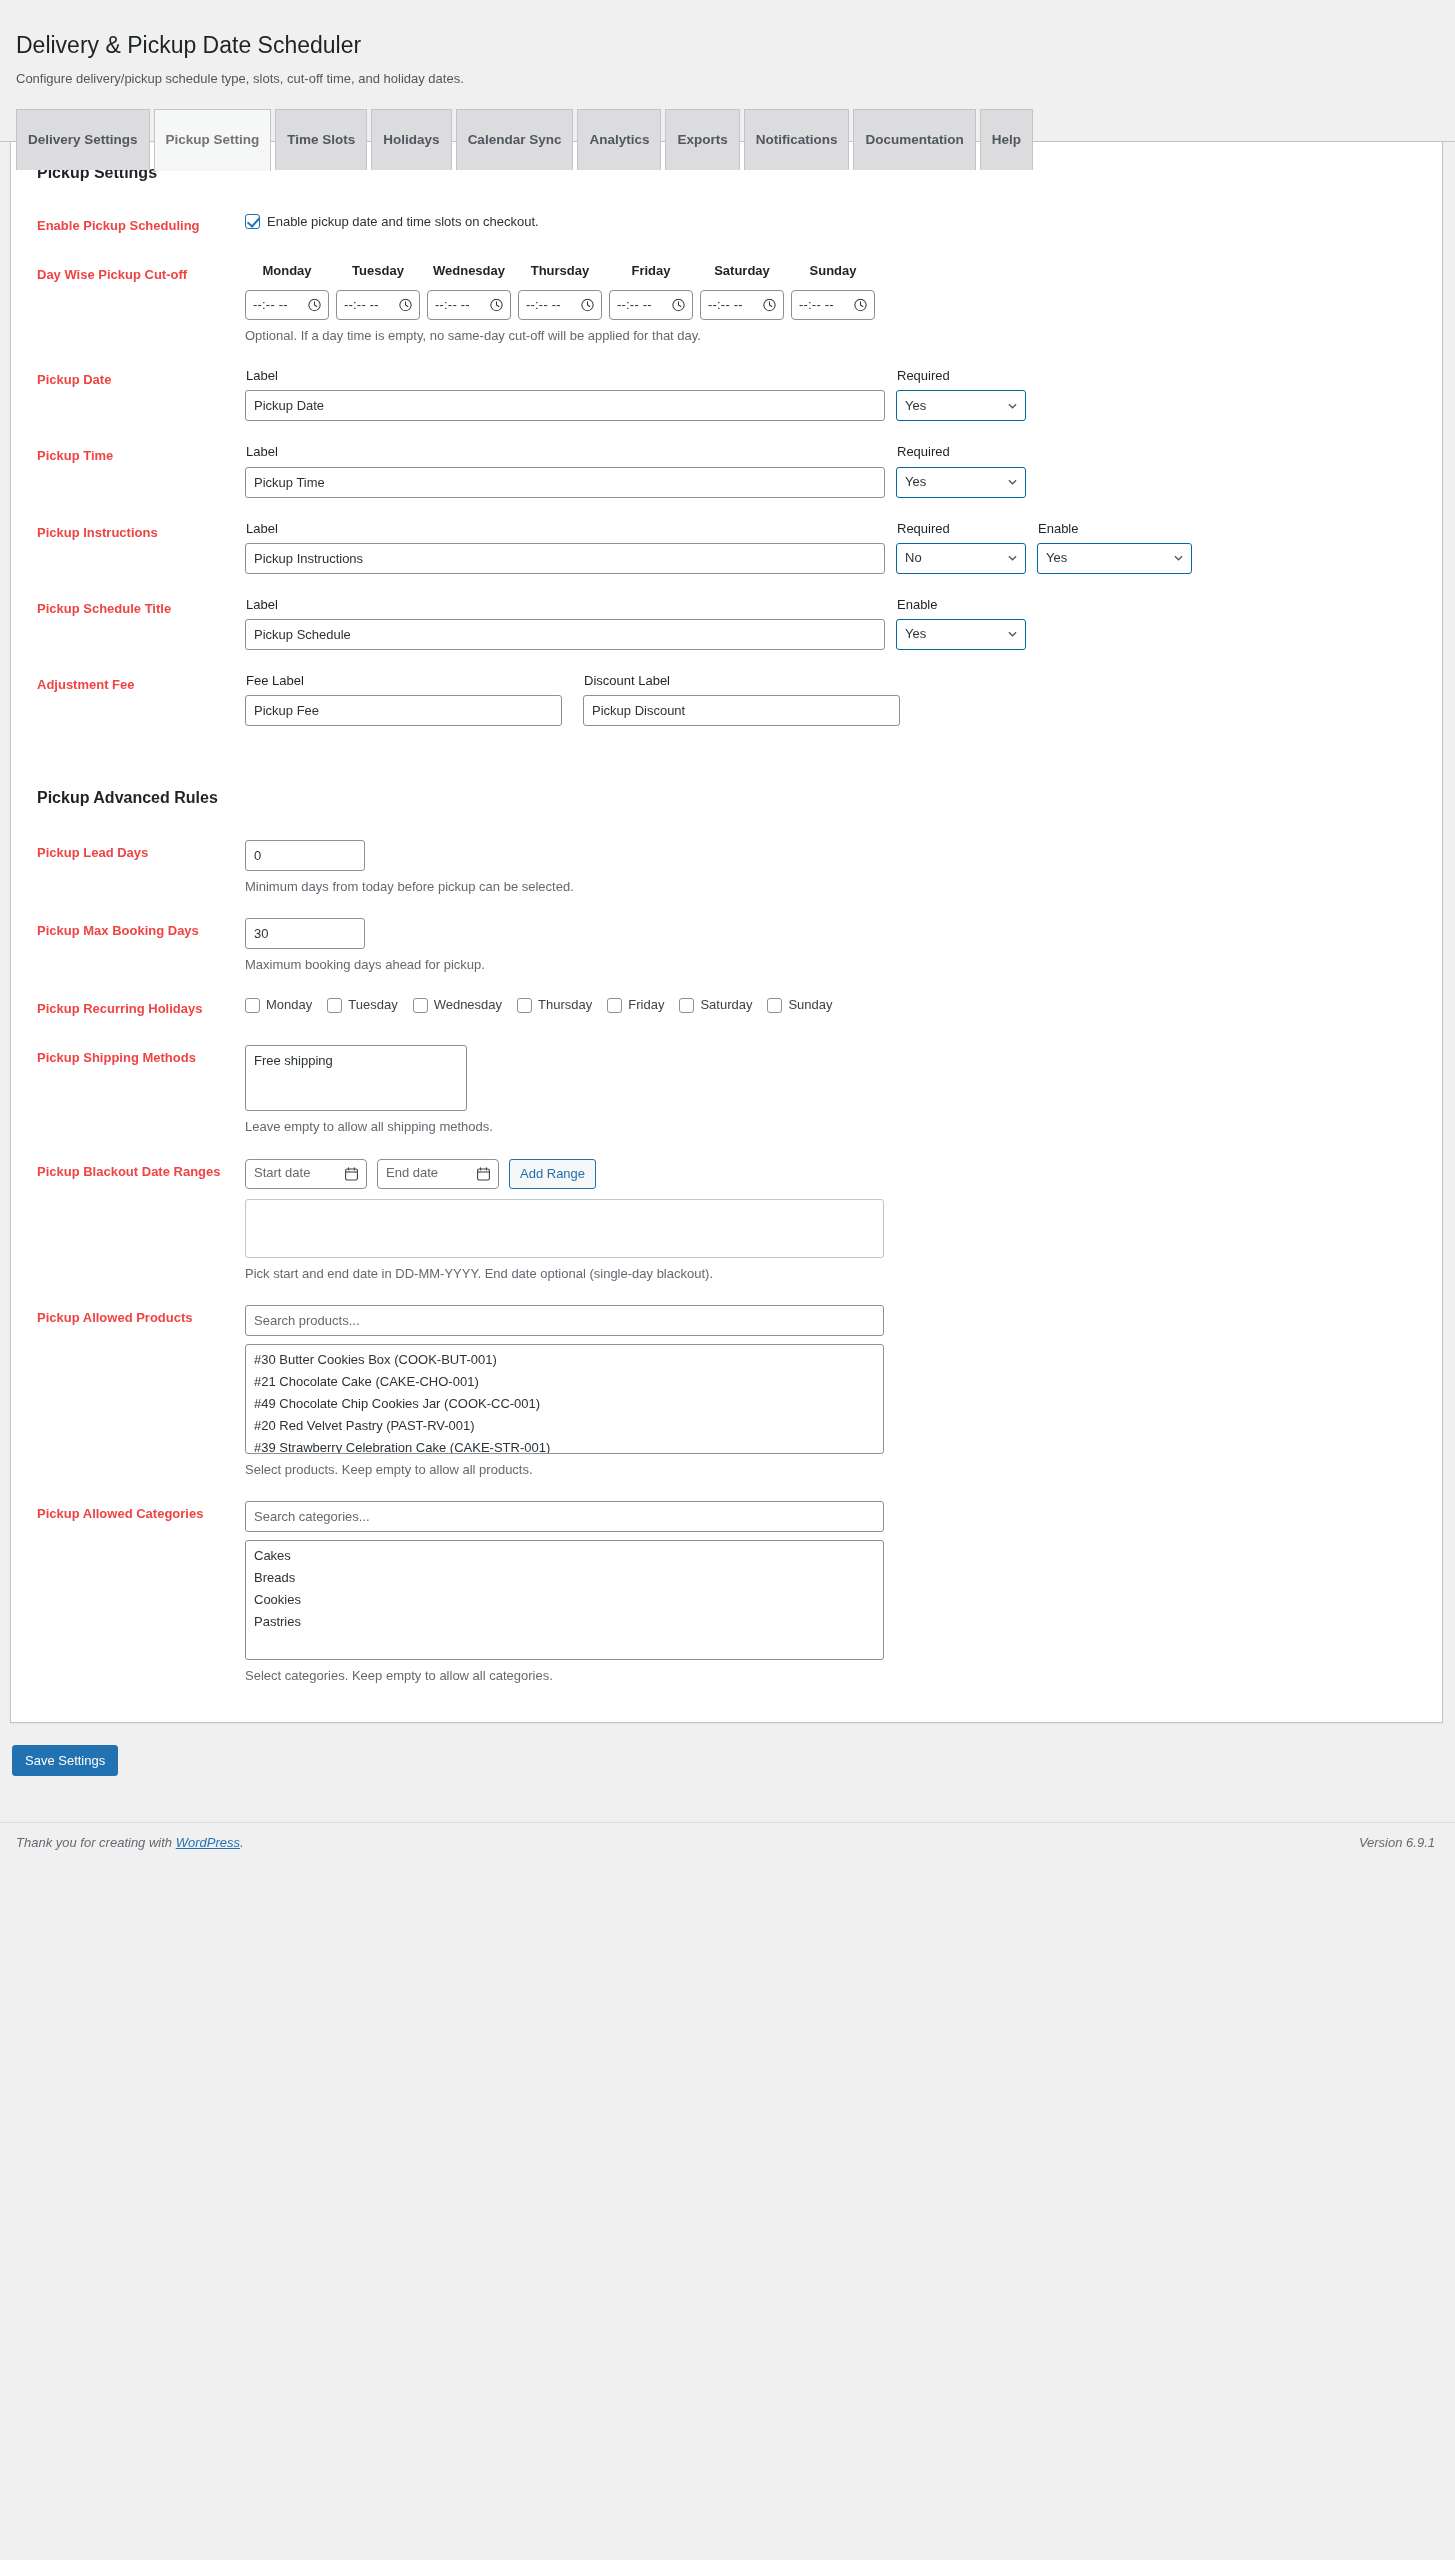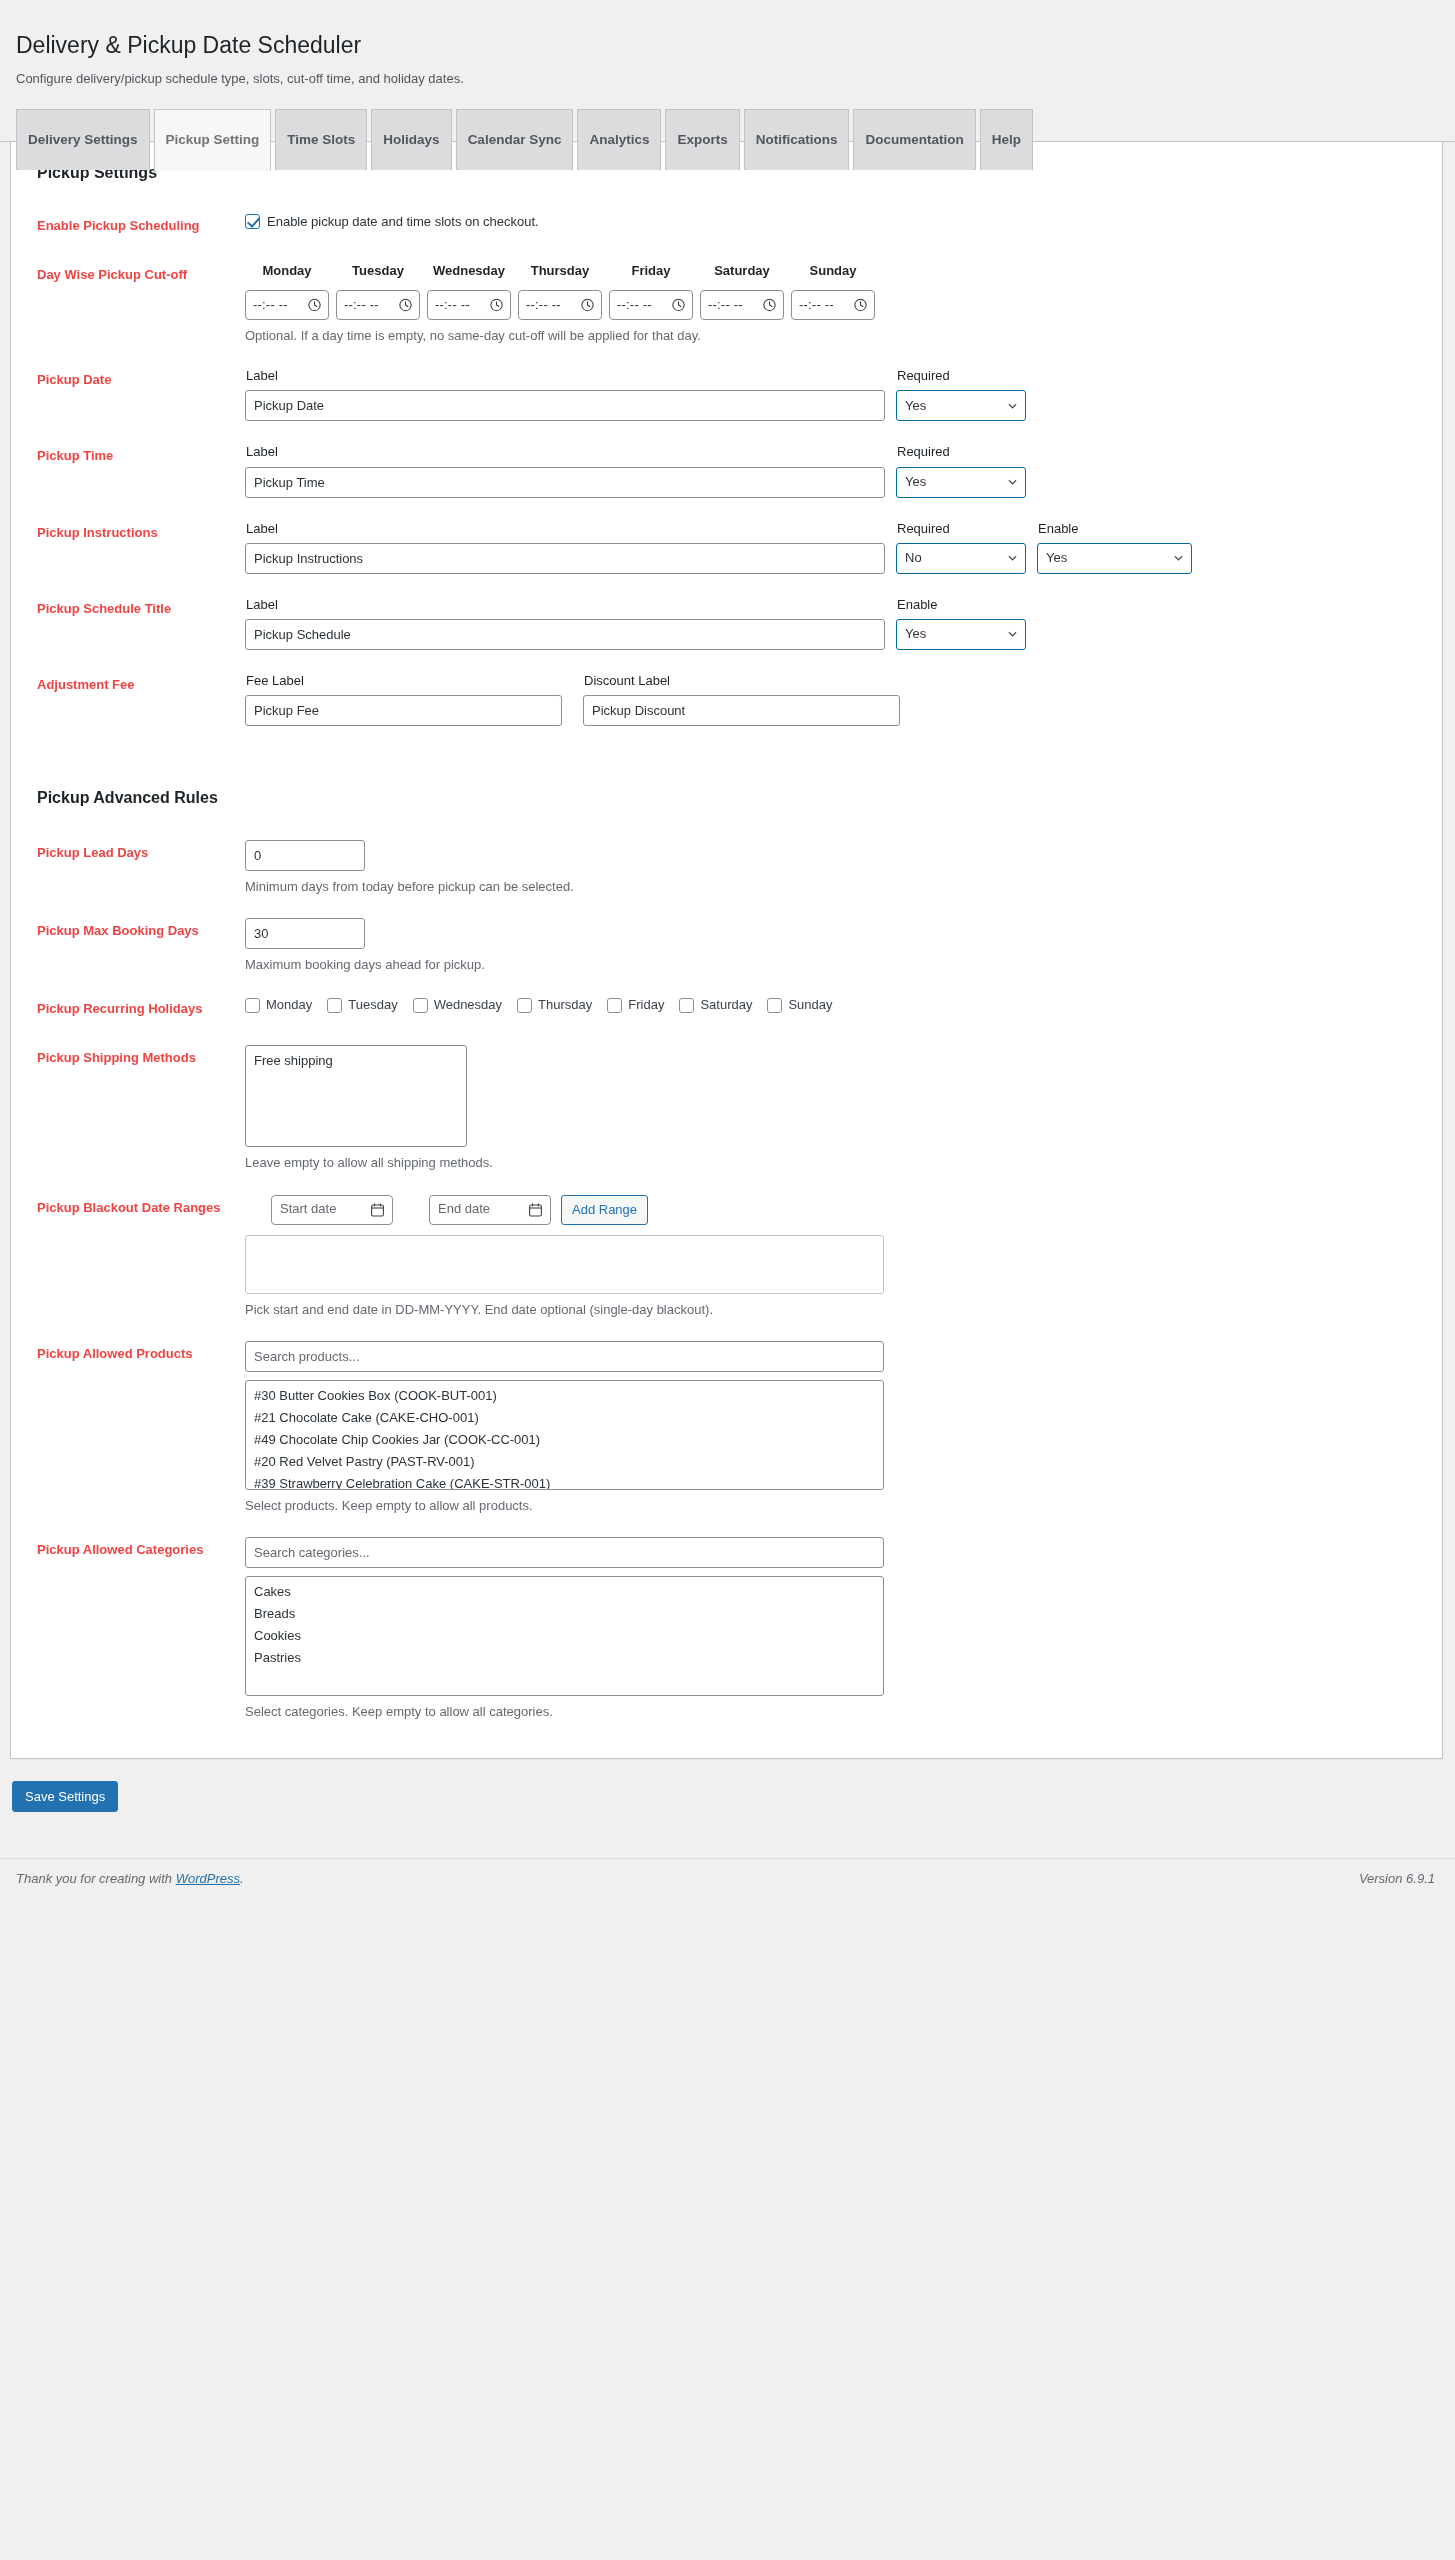--- a/index.html
+++ b/index.html
@@ -193,21 +193,21 @@
   .cb-row .cb-text { font-size: 13px; color: #2c3338; }
   .cb-inline-list { display: flex; align-items: center; gap: 7px; flex-wrap: wrap; }
   .cb-inline-list .item { display: flex; align-items: center; gap: 6px; margin-right: 8px; }
 
   
   .listbox {
     border: 1px solid #8c8f94;
     border-radius: 3px;
     background: #fff;
     width: 222px;
-    height: 102px;
+    height: 66px;
     padding: 4px 0 0 0;
     overflow: hidden;
   }
   .listbox.tall { height: 92px; }
   .listbox .opt {
     padding: 1px 8px;
     font-size: 13px;
     color: #2c3338;
     line-height: 1.55;
     white-space: nowrap;
@@ -218,21 +218,20 @@
   .datefield {
     position: relative;
     border: 1px solid #8c8f94;
     border-radius: 4px;
     background: #fff;
     height: 30px;
     width: 122px;
     display: flex;
     align-items: center;
     padding: 0 8px;
-    margin-left: 26px;
   }
   .datefield .ph { font-size: 13px; color: #646970; }
   .datefield .calico { position: absolute; right: 8px; top: 50%; transform: translateY(-50%); }
 
   .btn-secondary {
     border: 1px solid #2271b1;
     border-radius: 3px;
     background: #f6f7f7;
     color: #2271b1;
     font-size: 13px;

